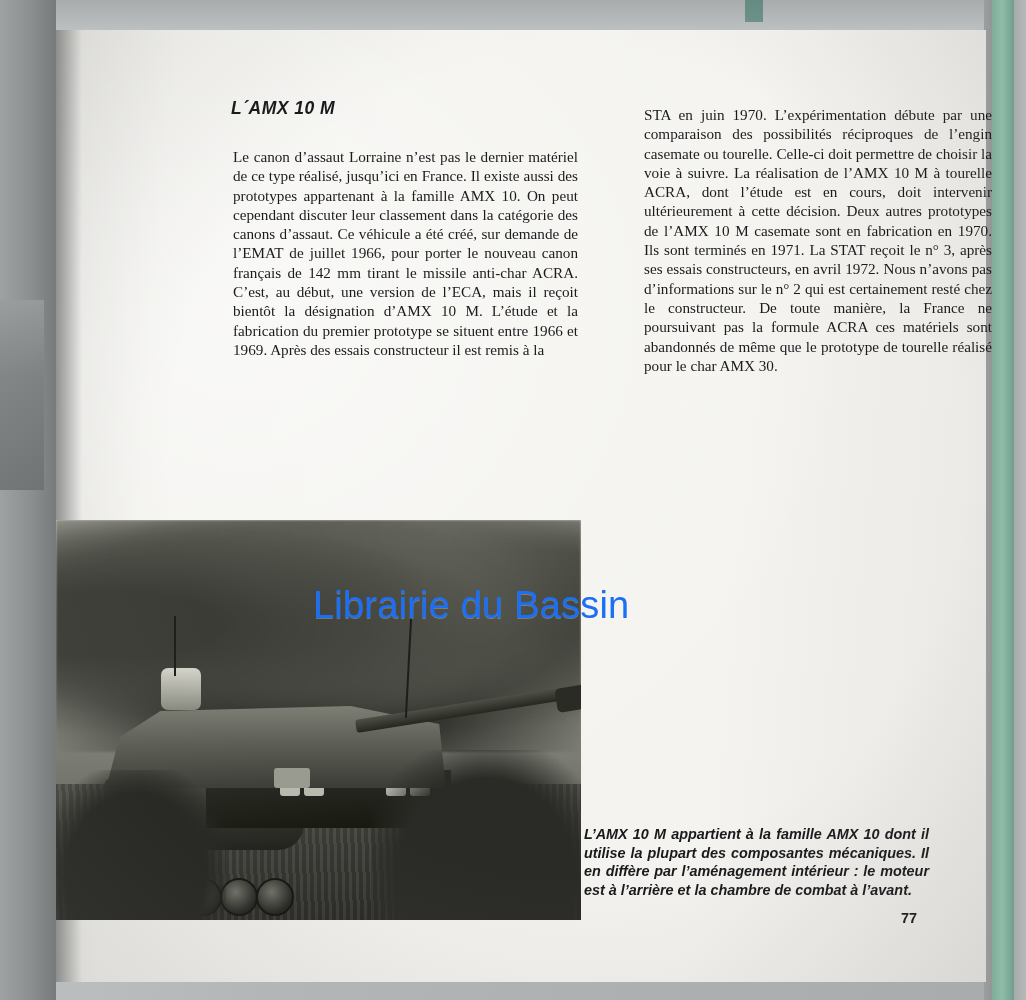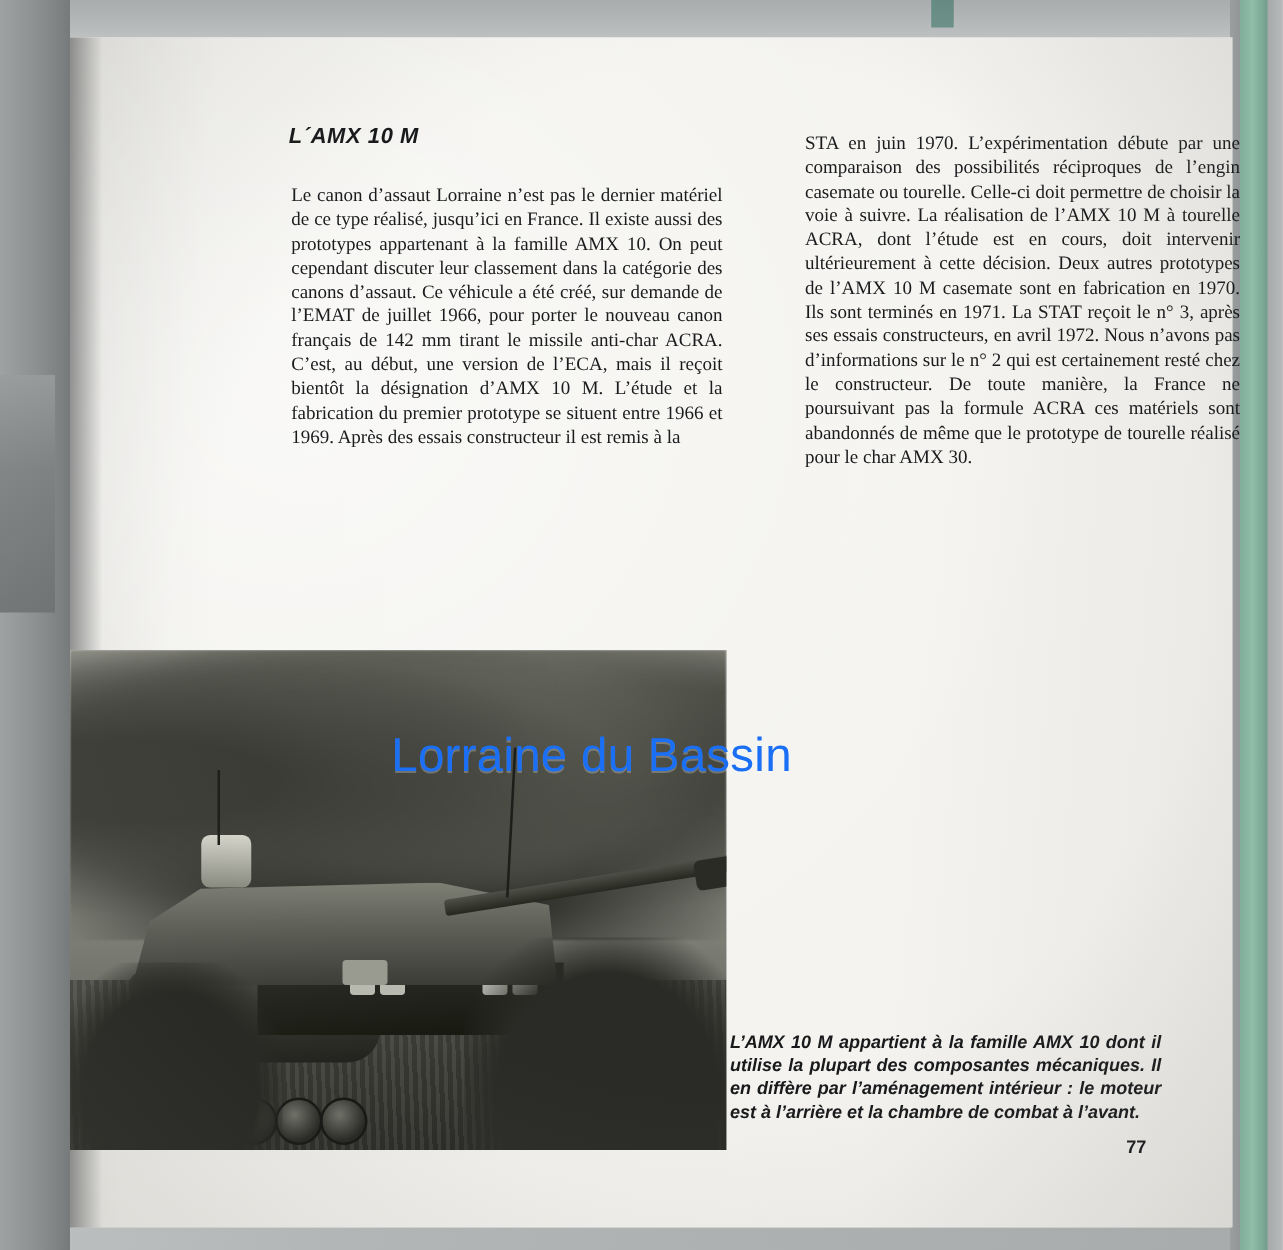--- a/index.html
+++ b/index.html
@@ -353,15 +353,15 @@
       <div class="ph-bushL"></div>
       <div class="ph-bushR"></div>
     </div>
 
     <div class="caption">L’AMX 10 M appartient à la famille AMX 10 dont il utilise la plupart des composantes mécaniques. Il en diffère par l’aménagement intérieur : le moteur est à l’arrière et la chambre de combat à l’avant.</div>
     <div class="folio">77</div>
 
     <div class="vignette"></div>
   </div>
 
-  <div class="watermark">Lorraine du Bassin</div>
+  <div class="watermark">Librairie du Bassin</div>
 
 </div>
 
 </body></html>

